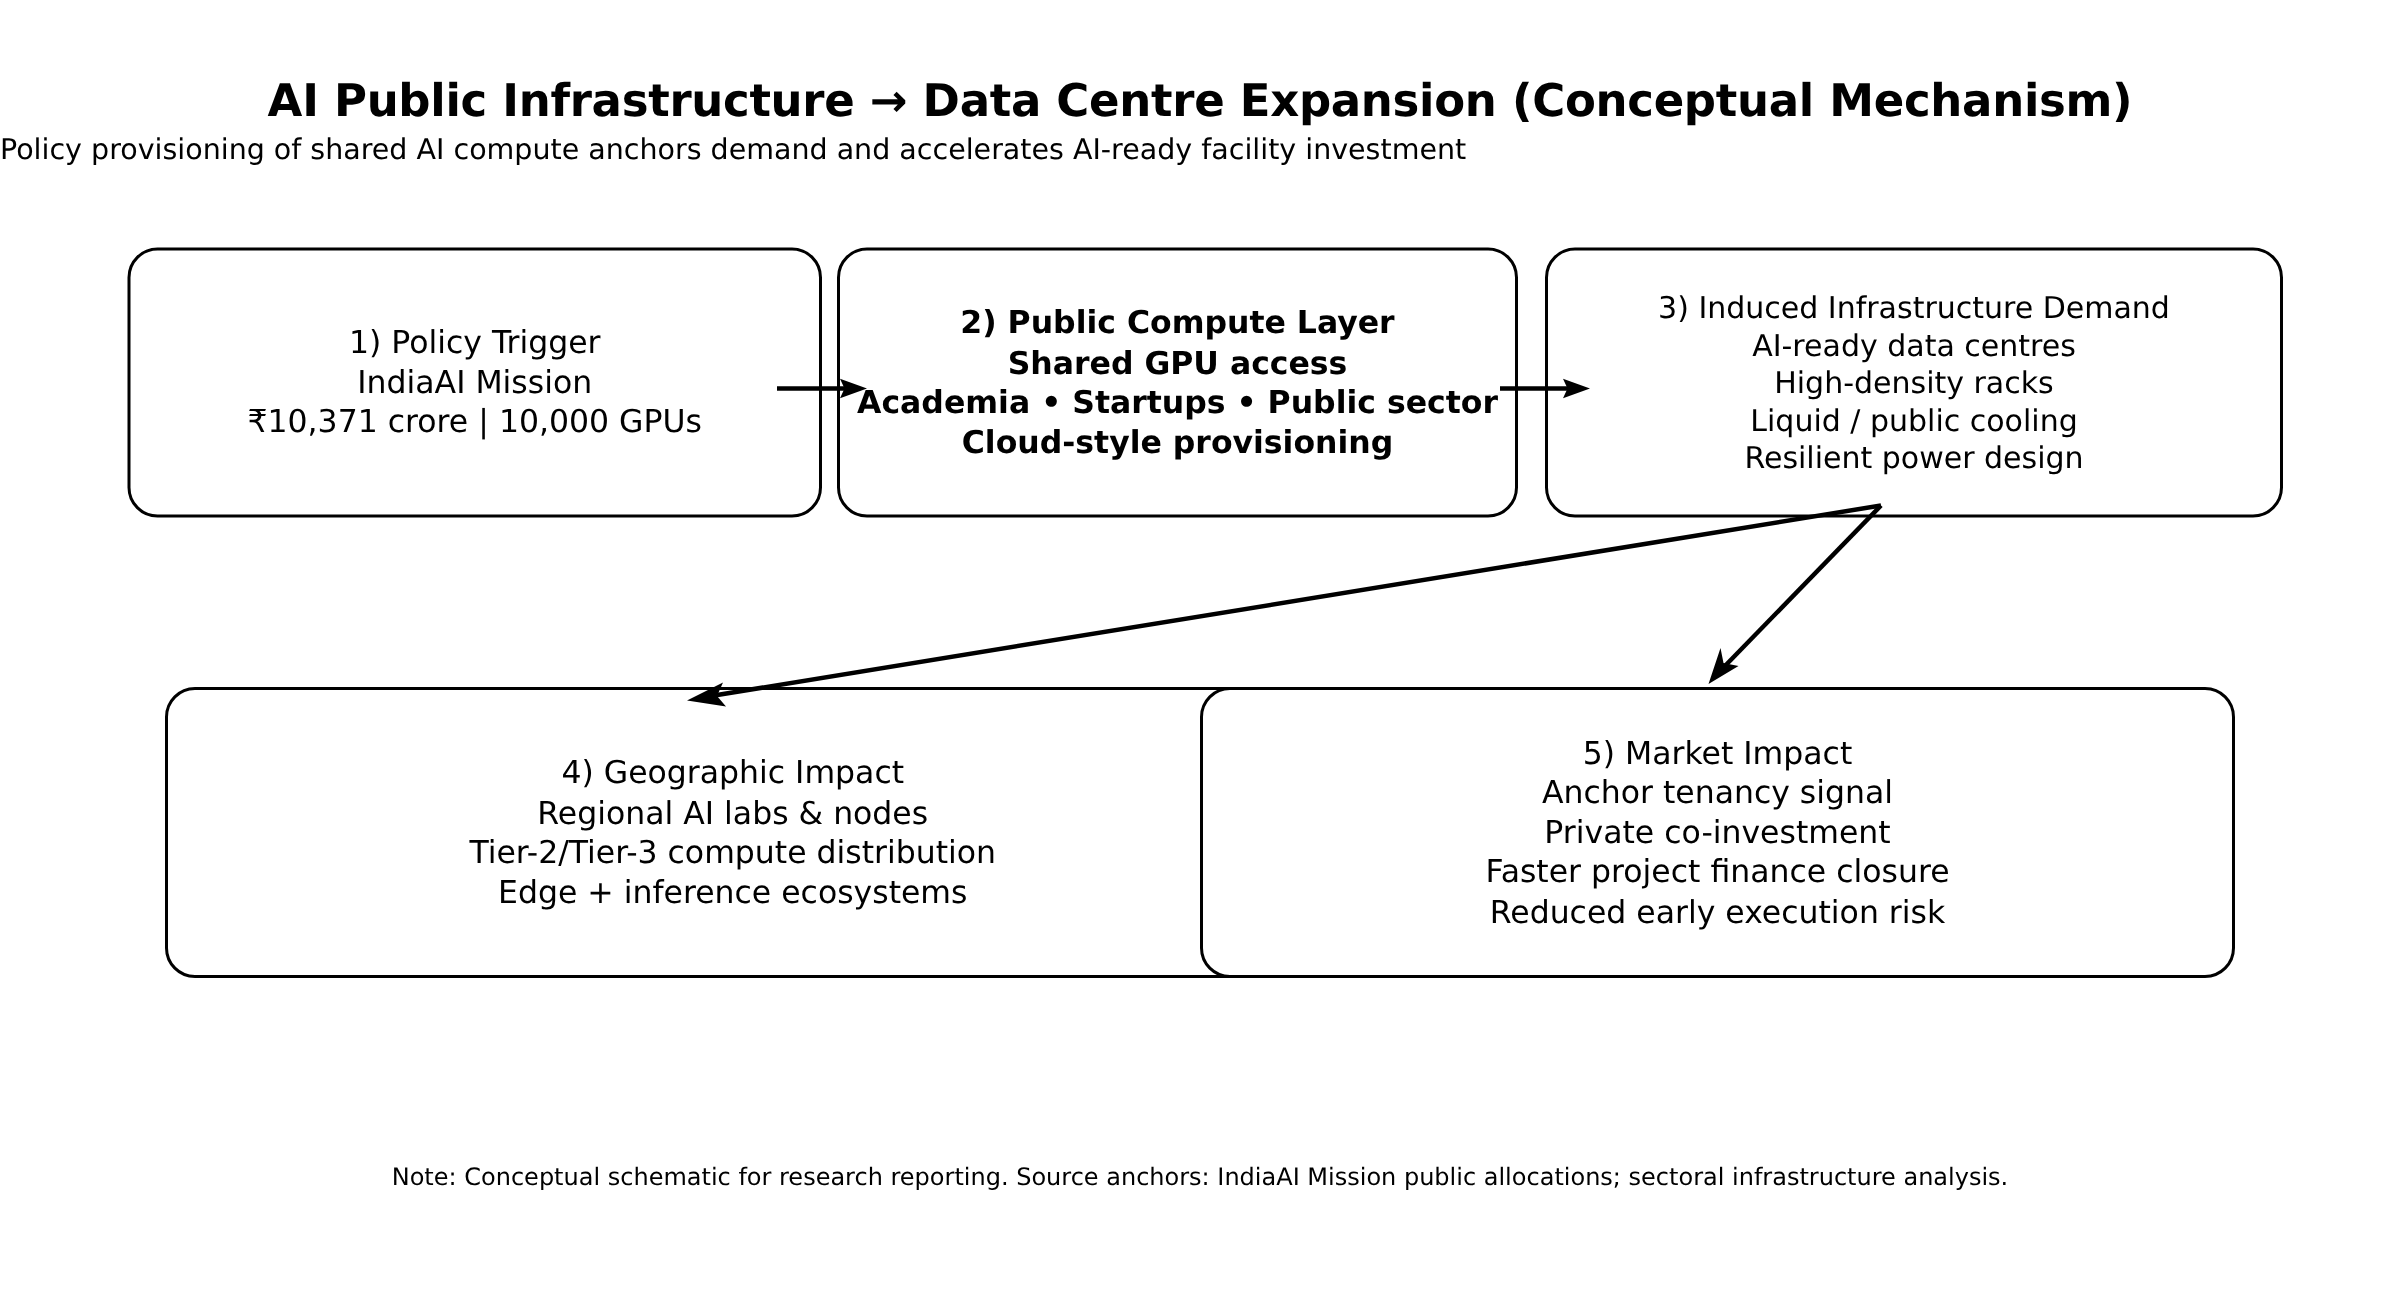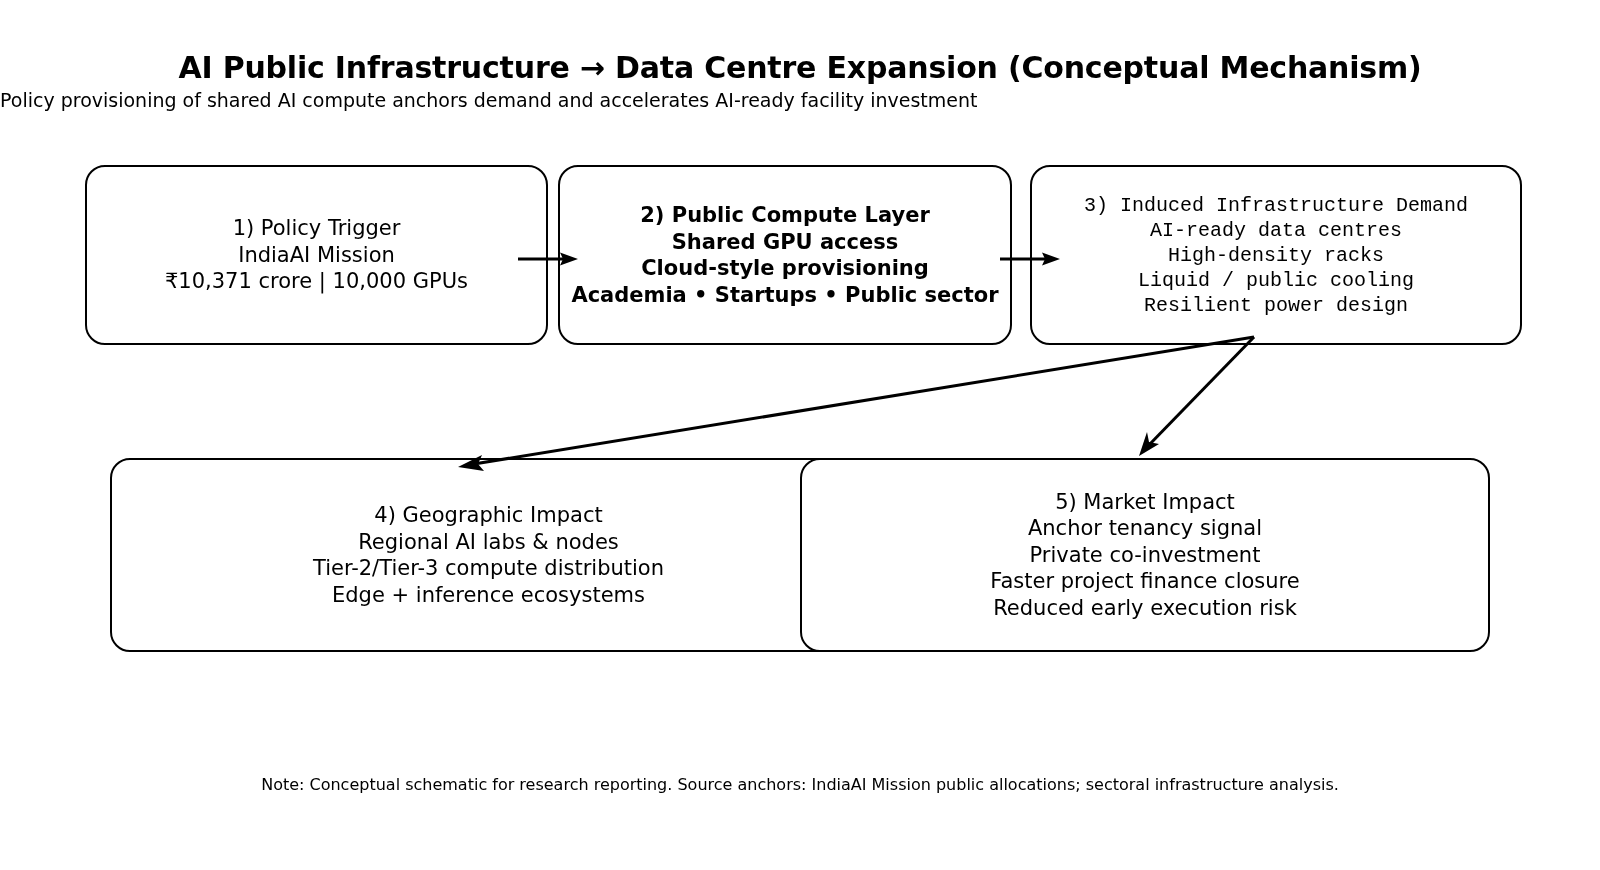--- a/index.html
+++ b/index.html
@@ -69,21 +69,21 @@
     display: block;
     white-space: nowrap;
   }
 
   #node1 { left: 85px;   top: 165px; width: 463px; height: 180px; }
   #node2 { left: 558px;  top: 165px; width: 454px; height: 180px; font-weight: bold; }
   #node3 { left: 1030px; top: 165px; width: 492px; height: 180px; font-size: 20px; line-height: 25px; }
   #node4 { left: 110px;  top: 458px; width: 729px; height: 194px; padding-left: 28px; }
   #node5 { left: 800px;  top: 458px; width: 690px; height: 194px; }
 
-  #node3 .line { font-size: 20px; font-family: Liberation Mono, monospace; }
+  #node3 .line { font-size: 20px; }
 
   
   #arrows {
     position: absolute;
     left: 0; top: 0;
     width: 1600px;
     height: 870px;
     z-index: 3;
     pointer-events: none;
   }
@@ -110,22 +110,22 @@
 
   <div class="node" id="node1">
     <span class="line">1) Policy Trigger</span>
     <span class="line">IndiaAI Mission</span>
     <span class="line">₹10,371 crore | 10,000 GPUs</span>
   </div>
 
   <div class="node" id="node2">
     <span class="line">2) Public Compute Layer</span>
     <span class="line">Shared GPU access</span>
+    <span class="line">Academia • Startups • Public sector</span>
     <span class="line">Cloud-style provisioning</span>
-    <span class="line">Academia • Startups • Public sector</span>
   </div>
 
   <div class="node" id="node3">
     <span class="line">3) Induced Infrastructure Demand</span>
     <span class="line">AI-ready data centres</span>
     <span class="line">High-density racks</span>
     <span class="line">Liquid / public cooling</span>
     <span class="line">Resilient power design</span>
   </div>
 

